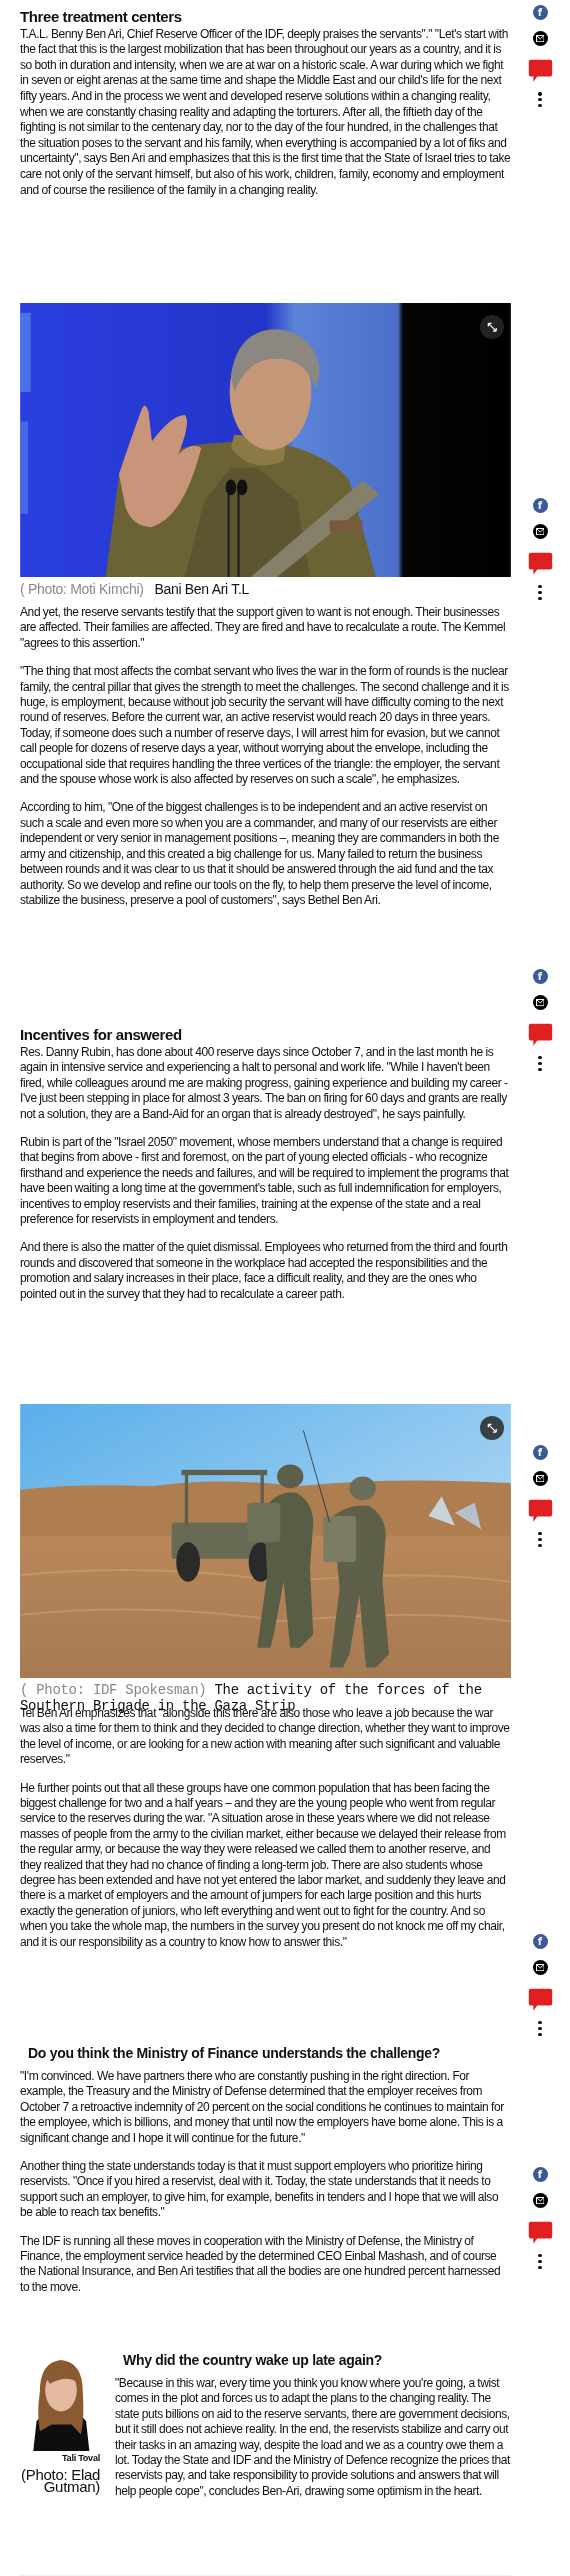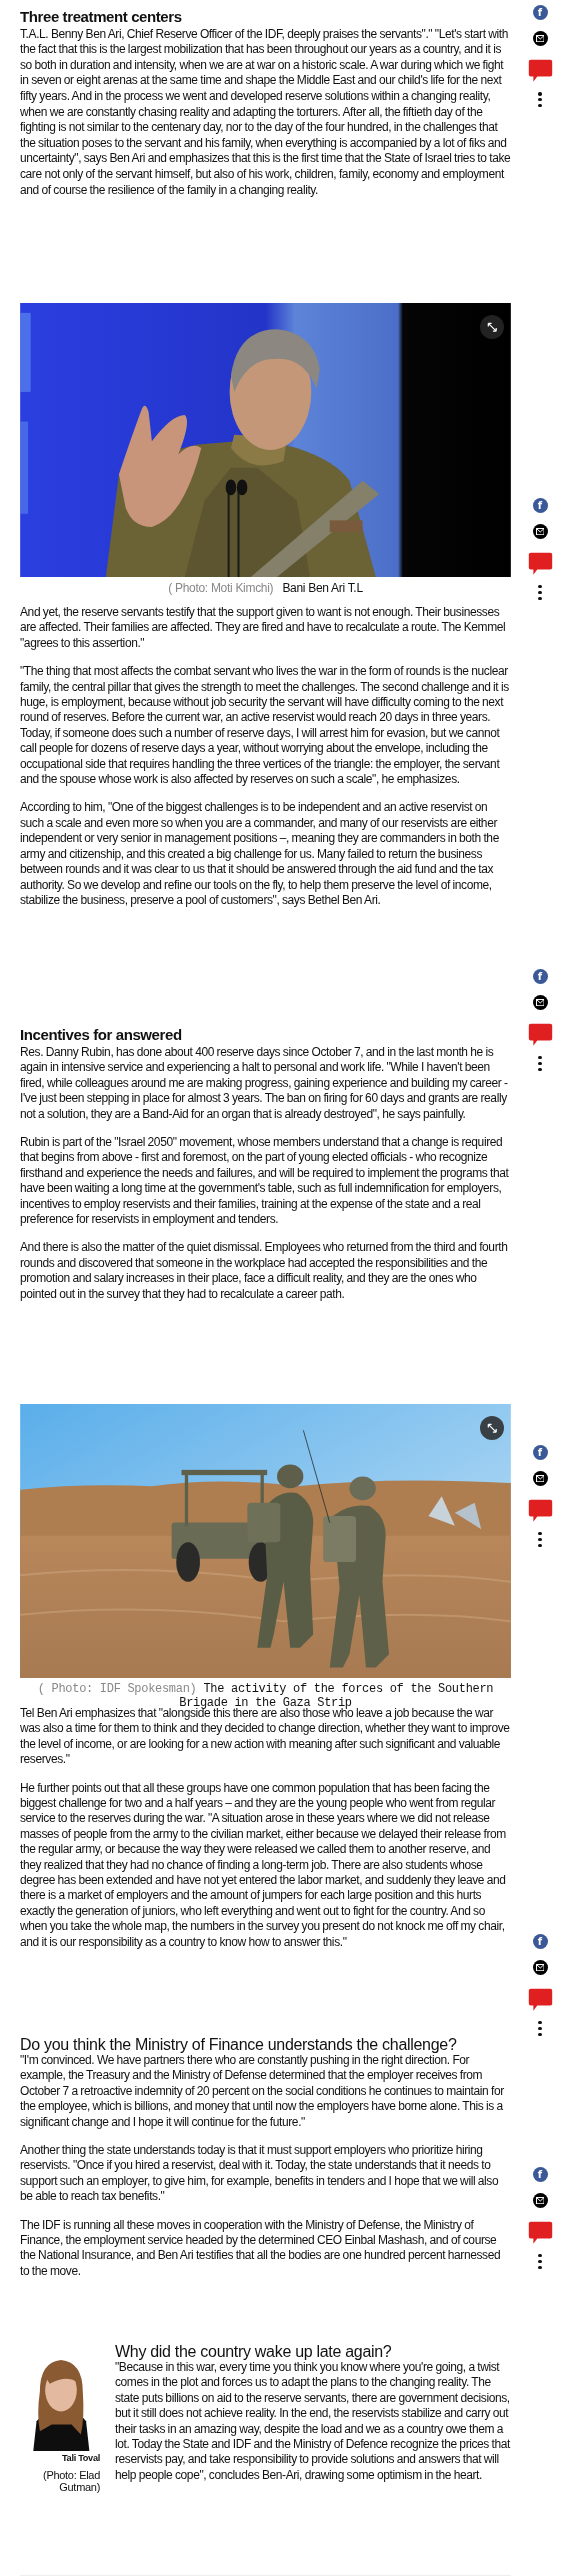--- a/index.html
+++ b/index.html
@@ -1,39 +1,39 @@
 <!DOCTYPE html>
 <html style="font-size:10.5px"><head>
 <meta charset="utf-8">
 <style>
   html, body { margin: 0; padding: 0; background: #ffffff; }
   body { width: 570px; height: 2576px; position: relative; overflow: hidden;
          font-family: "Liberation Sans", "DejaVu Sans", sans-serif; color: #111; }
   .col { position: absolute; left: 20px; width: 491px; direction: rtl; text-align: left; }
   .col p { margin: 0; font-size: 12px; line-height: 15.4px; letter-spacing: -0.4px; word-spacing: -0.3px; unicode-bidi: plaintext; }
   .col h2 { margin: 0; font-size: 15px; line-height: 20px; font-weight: bold; letter-spacing: -0.4px; unicode-bidi: plaintext; }
-  .col h3 { margin: 0; font-size: 16px; line-height: 16px; font-weight: normal; letter-spacing: -0.3px; unicode-bidi: plaintext; }
+  .col h3 { margin: 8px; font-size: 14px; line-height: 16px; font-weight: bold; letter-spacing: -0.3px; unicode-bidi: plaintext; }
   .gap { height: 15px; }
   .photo { position: absolute; left: 20px; width: 491px; overflow: hidden; }
   .expand-btn { position: absolute; right: 6.6px; top: 12px; width: 24px; height: 24px; border-radius: 50%;
                 background: rgba(40,40,40,0.85); display: flex; align-items: center; justify-content: center; cursor: pointer; }
-  .caption { position: absolute; left: 20px; width: 491px; text-align: center; font-size: 12px; letter-spacing: -0.3px; direction: ltr; }
+  .caption { position: absolute; left: 20px; width: 491px; text-align: left; font-size: 14px; letter-spacing: -0.3px; direction: ltr; }
   .caption .credit { color: #888; }
   .caption .desc { color: #111; }
   .rail { position: absolute; left: 527px; width: 26px; }
   .rail .ic { position: absolute; left: 0; width: 26px; display: flex; justify-content: center; cursor: pointer; }
   .fb { width: 15px; height: 15px; border-radius: 50%; background: #3b5998; color: #fff; font-weight: bold; font-size: 10px;
         display: flex; align-items: center; justify-content: center; font-family: "DejaVu Sans", sans-serif; }
   .mail { width: 15px; height: 15px; border-radius: 50%; background: #000; display: flex; align-items: center; justify-content: center; }
   .cmt { width: 25px; height: 26px; }
   .dots { width: 4px; display: flex; flex-direction: column; gap: 2.6px; align-items: center; }
   .dots span { width: 3.3px; height: 3.3px; border-radius: 50%; background: #111; display: block; }
   .author-photo { position: absolute; left: 20px; top: 2352px; width: 80px; height: 99px; overflow: hidden; background: #fff; }
   .author-name { position: absolute; left: 20px; width: 80px; text-align: right; font-weight: bold; font-size: 9.2px; top: 2453px; letter-spacing: -0.3px; }
-  .author-credit { position: absolute; left: 20px; width: 80px; text-align: right; font-size: 11px; top: 2469px; line-height: 12px; letter-spacing: -0.3px; }
+  .author-credit { position: absolute; left: 20px; width: 80px; text-align: right; font-size: 15px; top: 2469px; line-height: 12px; letter-spacing: -0.3px; }
   .published { position: absolute; left: 20px; width: 491px; text-align: right; top: 2550px; font-size: 8.2px; color: #888; letter-spacing: -0.3px; margin-top: 28px; }
   .separator { position: absolute; left: 20px; width: 491px; top: 2575px; height: 1.3px; background: #eee; }
 </style>
 </head>
 <body>
 
 <div class="col" style="top:6.6px;">
   <h2>Three treatment centers</h2>
   <p style="line-height:15.6px;">T.A.L. Benny Ben Ari, Chief Reserve Officer of the IDF, deeply praises the servants"." "Let's start with the fact that this is the largest mobilization that has been throughout our years as a country, and it is so both in duration and intensity, when we are at war on a historic scale. A war during which we fight in seven or eight arenas at the same time and shape the Middle East and our child's life for the next fifty years. And in the process we went and developed reserve solutions within a changing reality, when we are constantly chasing reality and adapting the torturers. After all, the fiftieth day of the fighting is not similar to the centenary day, nor to the day of the four hundred, in the challenges that the situation poses to the servant and his family, when everything is accompanied by a lot of fiks and uncertainty", says Ben Ari and emphasizes that this is the first time that the State of Israel tries to take care not only of the servant himself, but also of his work, children, family, economy and employment and of course the resilience of the family in a changing reality.</p>
 </div>

